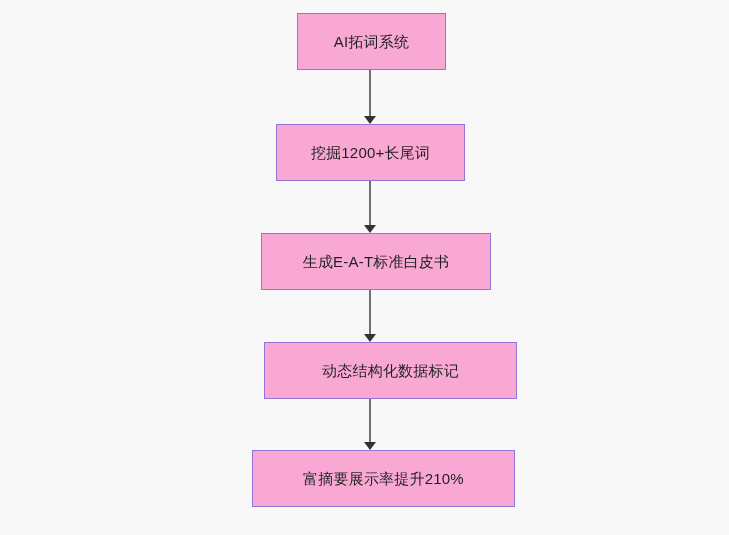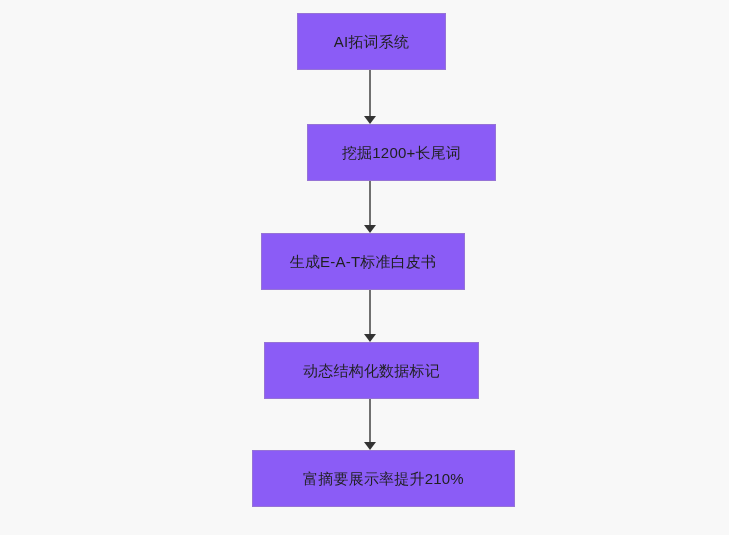--- a/index.html
+++ b/index.html
@@ -16,41 +16,41 @@
 
   #flowchart {
     position: relative;
     width: 729px;
     height: 535px;
   }
 
   .node {
     position: absolute;
     box-sizing: border-box;
-    background: #8b5cf6;
+    background: #f9a8d4;
     border: 1.6px solid #9673d6;
     display: flex;
     align-items: center;
     justify-content: center;
     color: #1f2020;
     font-size: 15px;
     line-height: 1.2;
     letter-spacing: 0.2px;
     white-space: nowrap;
   }
 
   .node-label {
     display: block;
   }
 
   
   .node-n1 { left: 297px; top: 13px;  width: 149px; height: 57px; }
-  .node-n2 { left: 276px; top: 124px; width: 189px; height: 57px; margin-left: 31px; }
-  .node-n3 { left: 261px; top: 233px; width: 204px; height: 57px; justify-content: center; }
-  .node-n4 { left: 264px; top: 342px; width: 215px; height: 57px; }
+  .node-n2 { left: 276px; top: 124px; width: 189px; height: 57px; }
+  .node-n3 { left: 261px; top: 233px; width: 230px; height: 57px; justify-content: center; }
+  .node-n4 { left: 264px; top: 342px; width: 253px; height: 57px; }
   .node-n5 { left: 252px; top: 450px; width: 263px; height: 57px; }
 
   
   .edge {
     position: absolute;
     left: 370px;
     width: 2px;
     background: #707070;
     transform: translateX(-1px);
   }

